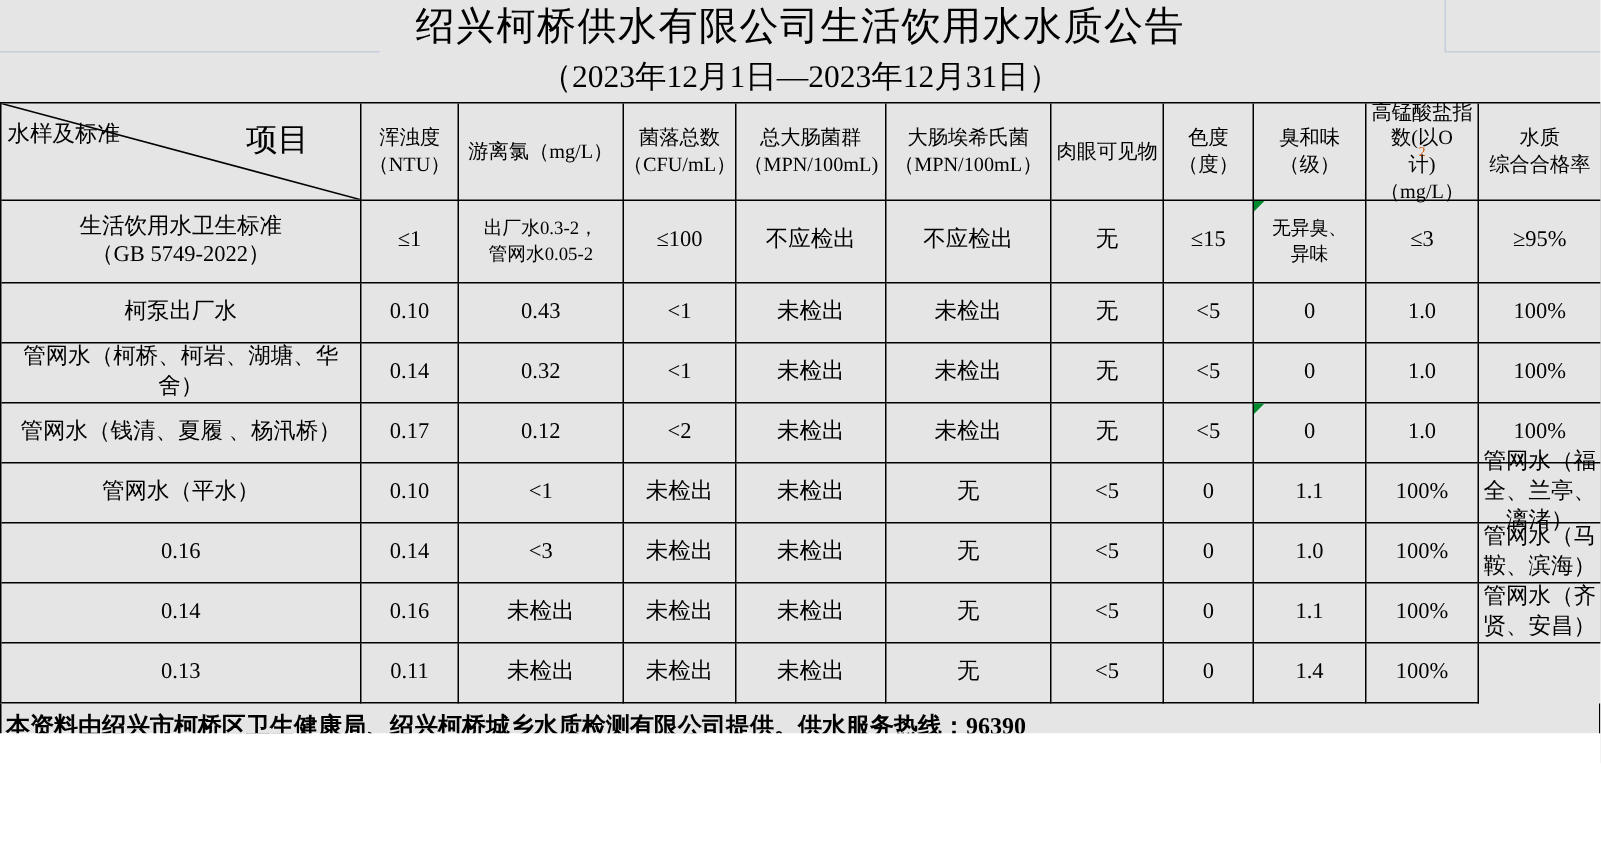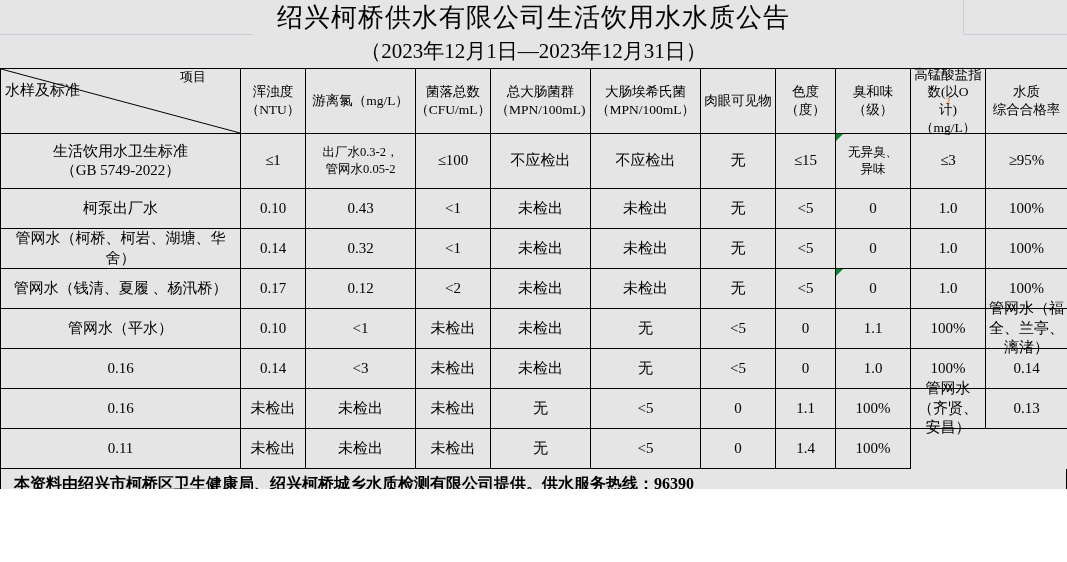--- a/index.html
+++ b/index.html
@@ -24,30 +24,30 @@
           display:flex; align-items:center; justify-content:center;
           text-align:center; white-space:pre-line; line-height:1.3; }
   .head { font-size:13.5px;flex-direction:column; }
   .row-label { font-size:15px; padding:0 3px; }
   .val { font-size:15px; }
   .val.multiline { font-size:12.5px; line-height:1.35; }
   sub.o2 { color:#d35400; font-size:9px; line-height:0; }
 
   .corner { display:block; }
   .corner svg { position:absolute; top:0; left:0; width:100%; height:100%; }
-  .corner-tr { position:absolute; top:0; right:34px; font-size:13px; }
+  .corner-tr { position:absolute; top:11px; right:34px; font-size:21px; }
   .corner-bl { position:absolute; top:12px; left:4px; font-size:15px; }
 
   .green-tri { position:absolute; top:0; left:0; width:0; height:0;
                border-top:7px solid #008a2e; border-right:7px solid transparent; }
 
   .lower { position:absolute; top:469px; left:0; width:1067px; height:83px; box-sizing:border-box;
            border-left:1px solid #000; border-right:1px solid #000; border-bottom:2px solid #000; }
   .note-row { height:30px; border-bottom:1px solid #c6cddb; display:flex; align-items:center;
-              font-weight:bold; font-size:16px; padding-left:13px; }
+              font-weight:bold; font-size:16px; padding-left:3px; }
   .sig-row { display:flex; align-items:flex-end; }
   .sig-row.company { height:27px; border-bottom:1px solid #c6cddb; }
   .sig-row.date { height:23px;flex-direction:column; }
   .sp { box-sizing:border-box; border-right:1px solid #c6cddb; }
   .sp1 { width:239px; } .sp2 { width:65px; } .sp3 { width:110px; }
   .sig-text { flex:1; display:flex; align-items:center; justify-content:center; font-size:17px; }
   .stub { position:absolute; top:553px; height:9px; width:1px; background:#c6cddb; }
 </style>
 </head>
 <body>
@@ -151,20 +151,21 @@
       <div class="cell val">0.16</div>
       <div class="cell val">0.14</div>
       <div class="cell val">&lt;3</div>
       <div class="cell val">未检出</div>
       <div class="cell val">未检出</div>
       <div class="cell val">无</div>
       <div class="cell val">&lt;5</div>
       <div class="cell val">0</div>
       <div class="cell val">1.0</div>
       <div class="cell val">100%</div>
+      <div class="cell row-label">管网水（马鞍、滨海）</div>
       <div class="cell val">0.14</div>
       <div class="cell val">0.16</div>
       <div class="cell val">未检出</div>
       <div class="cell val">未检出</div>
       <div class="cell val">未检出</div>
       <div class="cell val">无</div>
       <div class="cell val">&lt;5</div>
       <div class="cell val">0</div>
       <div class="cell val">1.1</div>
       <div class="cell val">100%</div>

